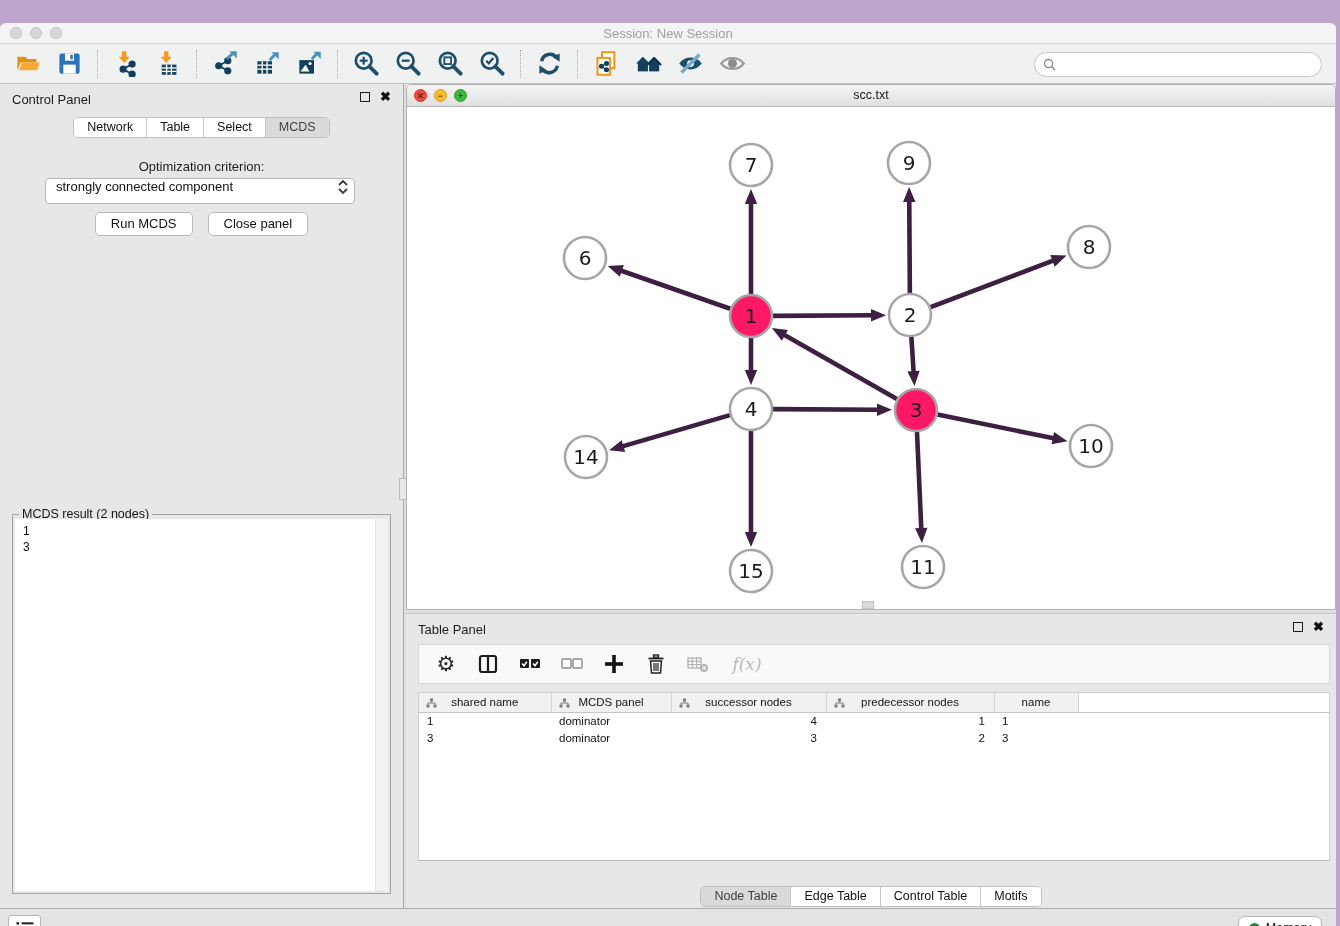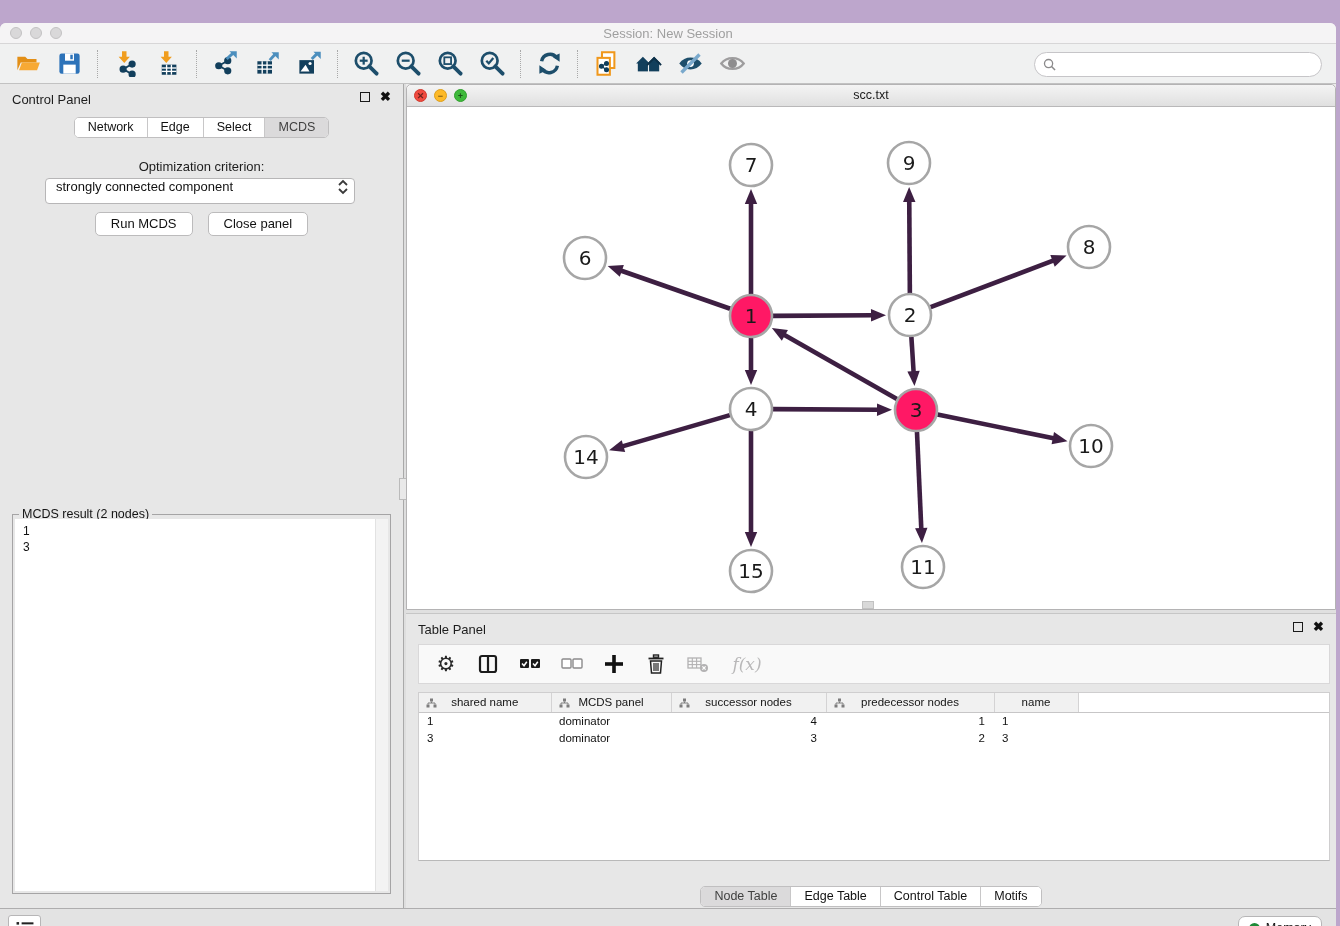--- a/index.html
+++ b/index.html
@@ -269,21 +269,21 @@
     <div class="cp-header">
       <span class="panel-title">Control Panel</span>
       <span class="panel-btns">
         <span class="float-box"></span>
         <span class="close-x">✖</span>
       </span>
     </div>
     <div class="cp-tabs">
       <span class="seg">
         <span class="s">Network</span>
-        <span class="s">Edge</span>
+        <span class="s">Table</span>
         <span class="s">Select</span>
         <span class="s sel">MCDS</span>
       </span>
     </div>
     <div class="opt-label">Optimization criterion:</div>
     <div class="dropdown">
       <span class="val">strongly connected component</span>
       <svg width="14" height="16" viewBox="0 0 14 16">
           <path d="M3,6 l4,-4 l4,4" stroke="#3a3a3a" stroke-width="1.8" fill="none"></path>
           <path d="M3,10 l4,4 l4,-4" stroke="#3a3a3a" stroke-width="1.8" fill="none"></path>

